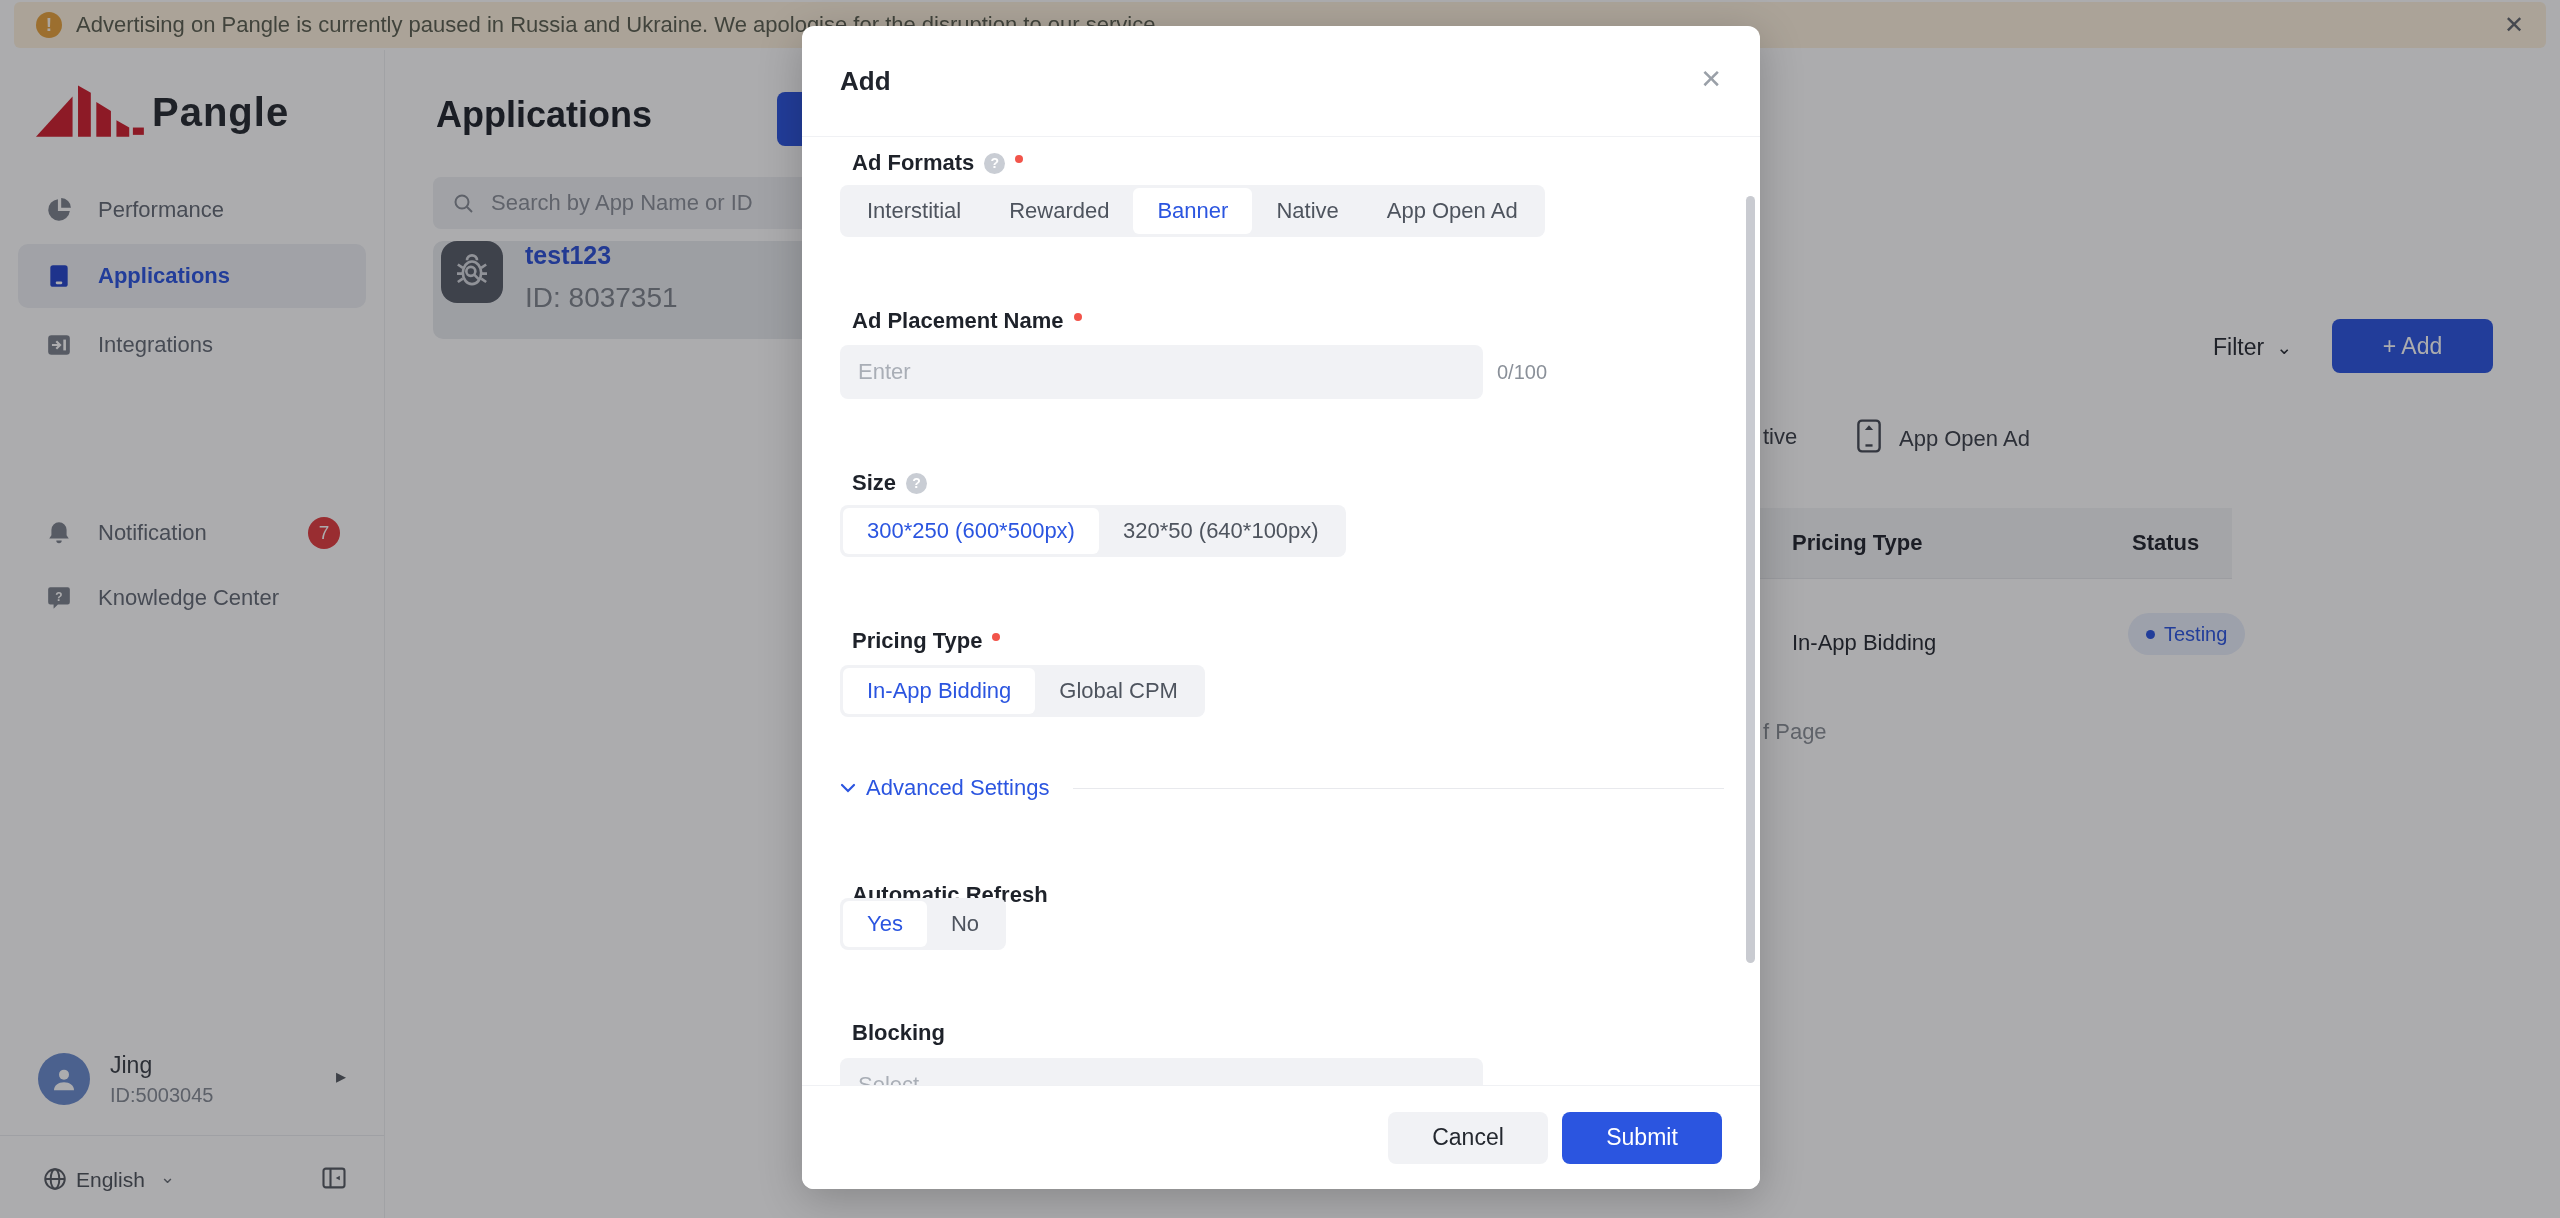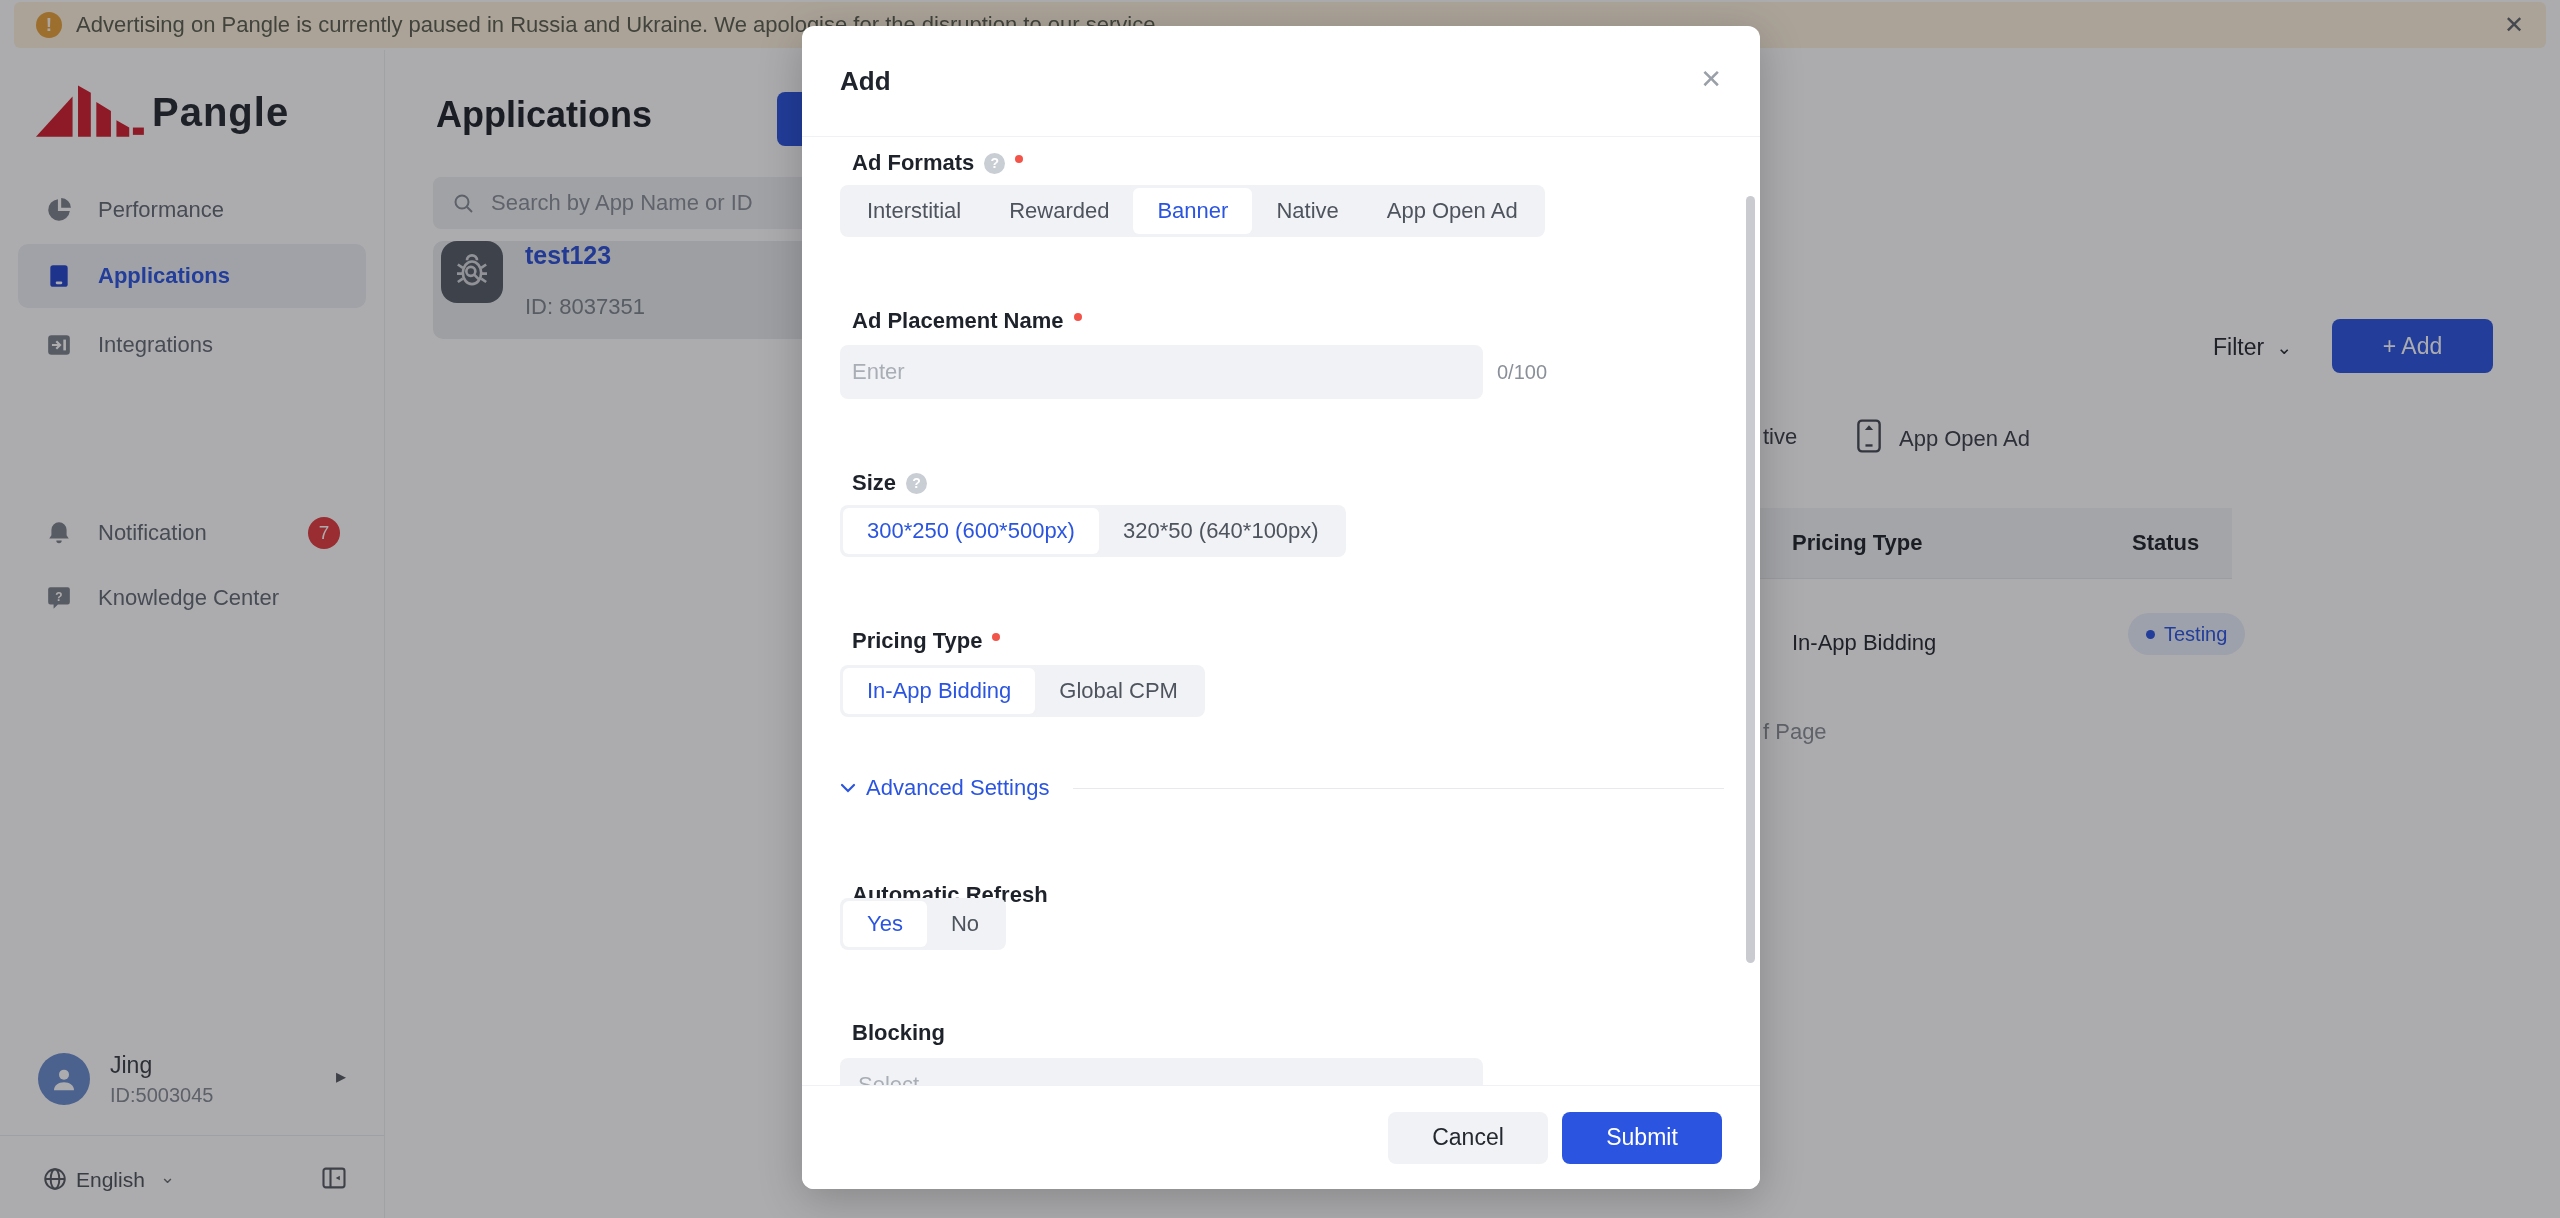--- a/index.html
+++ b/index.html
@@ -44,21 +44,21 @@
   .search-box{position:absolute;left:433px;top:177px;width:590px;height:52px;background:#eef0f3;border-radius:8px;
               display:flex;align-items:center;padding:0 18px;box-sizing:border-box;}
   .search-box input{border:none;outline:none;background:transparent;margin-left:14px;font-size:22px;
                     font-family:"Liberation Sans",sans-serif;color:#3a3f47;width:440px;}
   .search-box input::placeholder{color:#8b9099;}
   .app-card{position:absolute;left:433px;top:241px;width:590px;height:98px;background:#e9ebef;border-radius:10px;
             display:flex;align-items:flex-start;padding:0 8px;box-sizing:border-box;cursor:pointer;}
   .app-tile{width:62px;height:62px;border-radius:16px;background:#575d68;display:flex;align-items:center;justify-content:center;}
   .app-meta{margin-left:22px;}
   .app-name{font-size:25px;font-weight:800;color:#2b50d6;}
-  .app-id{font-size:22px;color:#7e848d;margin-top:24px;}
+  .app-id{font-size:28px;color:#7e848d;margin-top:12px;}
   .filter-wrap{position:absolute;left:2213px;top:334px;display:flex;align-items:center;gap:12px;cursor:pointer;}
   .filter-label{font-size:23px;color:#272b33;}
   .filter-caret{font-size:19px;color:#272b33;}
   .add-btn{position:absolute;left:2332px;top:319px;width:161px;height:54px;background:#2b55e0;border-radius:8px;
            color:#fff;font-size:23px;display:flex;align-items:center;justify-content:center;cursor:pointer;}
   .tab-partial{position:absolute;left:1763px;top:424px;font-size:22px;color:#3c414a;cursor:pointer;}
   .phone-ic{position:absolute;left:1856px;top:418px;}
   .tab-open{position:absolute;left:1899px;top:426px;font-size:22px;color:#3c414a;cursor:pointer;}
   .thead{position:absolute;left:1700px;top:508px;width:532px;height:70px;background:#f3f4f6;border-bottom:1px solid #e6e8eb;}
   .th{position:absolute;top:22px;font-size:22px;font-weight:700;color:#22262e;}
@@ -81,21 +81,21 @@
   .m-label{font-size:22px;font-weight:700;color:#1e222a;margin-left:12px;}
   .qmark{width:21px;height:21px;border-radius:50%;background:#c9cdd4;color:#fff;font-size:14px;font-weight:bold;
          display:flex;align-items:center;justify-content:center;cursor:pointer;}
   .reddot{width:8px;height:8px;border-radius:50%;background:#f2544a;margin-bottom:8px;}
   .seg{position:absolute;left:38px;display:inline-flex;background:#f1f2f5;border-radius:8px;padding:3px;
        height:52px;box-sizing:border-box;}
   .opt{padding:0 24px;font-size:22px;color:#4e545e;border-radius:6px;display:flex;align-items:center;cursor:pointer;white-space:nowrap;}
   .opt.sel{background:#fff;color:#2b55e0;}
   .apn-row{position:absolute;left:38px;display:flex;align-items:center;gap:14px;}
   .tinput{width:643px;height:54px;background:#f1f2f5;border:none;outline:none;border-radius:8px;
-          padding:0 12px;box-sizing:border-box;font-size:22px;font-family:"Liberation Sans",sans-serif;color:#3a3f47;}
+          padding:0 18px;box-sizing:border-box;font-size:22px;font-family:"Liberation Sans",sans-serif;color:#3a3f47;}
   .tinput::placeholder{color:#a9aeb6;}
   .counter{font-size:20px;color:#8a9099;}
   .adv-row{position:absolute;left:38px;top:639px;width:884px;display:flex;align-items:center;cursor:pointer;}
   .adv-text{font-size:22px;color:#2b55e0;margin-left:10px;}
   .adv-line{flex:1;height:1px;background:#e8e9ed;margin-left:24px;}
   .tselect{position:absolute;left:38px;top:922px;width:643px;height:54px;background:#f1f2f5;border-radius:8px;
            display:flex;align-items:center;justify-content:space-between;padding:0 18px;box-sizing:border-box;cursor:pointer;}
   .tselect .ph{font-size:22px;color:#a9aeb6;}
   .tselect .caret{font-size:20px;color:#8a9099;}
   .thumb{position:absolute;right:5px;top:60px;width:9px;height:767px;border-radius:5px;background:#c9cbd1;cursor:pointer;}

